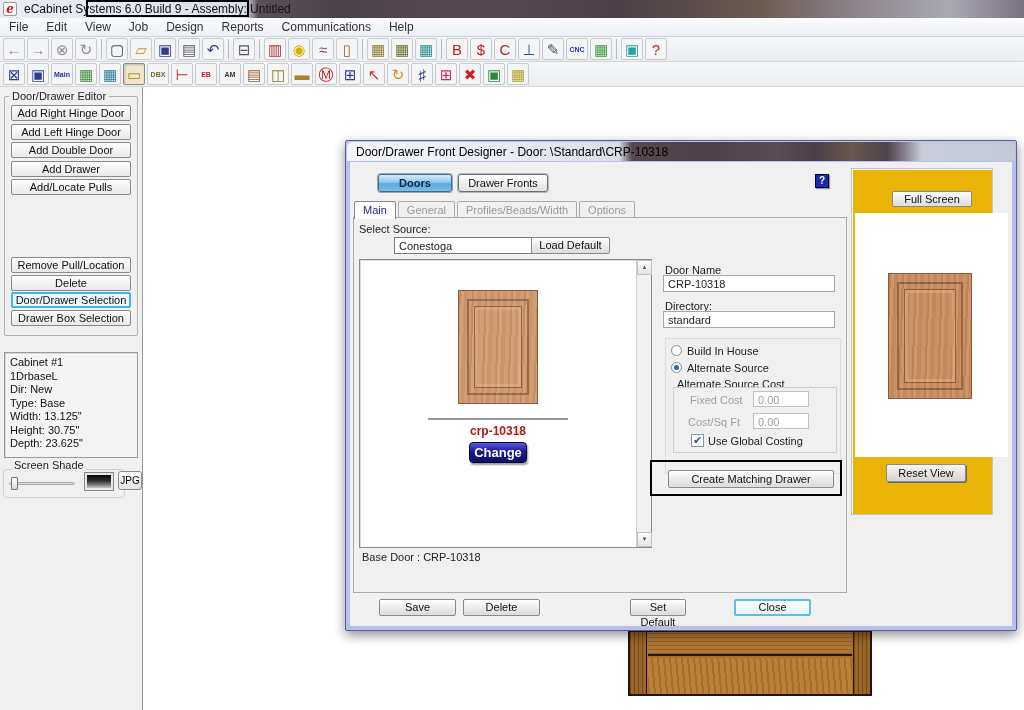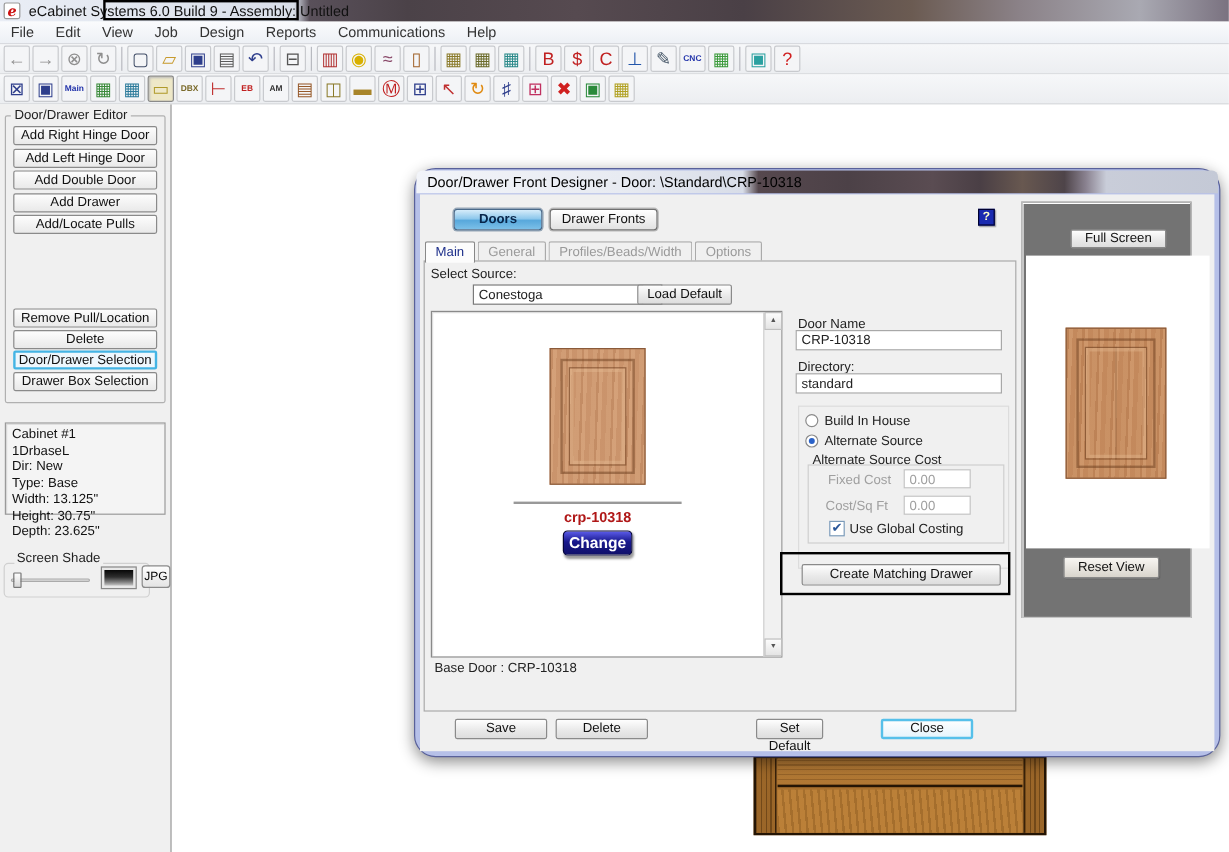--- a/index.html
+++ b/index.html
@@ -54,21 +54,21 @@
 .grouptitle { position: absolute; background: #f0f0f0; padding: 0 3px; color: #222; white-space: nowrap; }
 .btncol { position: absolute; left: 11px; display: flex; flex-direction: column; }
 .sbtn {
   width: 120px; height: 16px; background: linear-gradient(#fdfdfd,#e9e9e9);
   border: 1px solid #8a8a8a; border-radius: 2px; font-size: 11px;
   font-family: "Liberation Sans", sans-serif;
   text-align: center; line-height: 14px; color: #111;
 }
 .sbtn.sel { border: 2px solid #44b4e4; background: #eef7fd; line-height: 12px; }
 .infobox {
-  position: absolute; left: 4px; top: 265px; width: 134px; height: 77px;
+  position: absolute; left: 4px; top: 265px; width: 134px; height: 106px;
   background: #f4f4f4; border: 1px solid #9a9a9a;
   box-shadow: inset 1px 1px 0 #d8d8d8; padding: 3px 5px;
 }
 .infoline { font-size: 11px; line-height: 13.5px; color: #111; white-space: nowrap; }
 .shadebox { position: absolute; left: 3px; top: 382px; width: 122px; height: 29px; border: 1px solid #d0d0d0; border-radius: 4px; }
 .shade-label { position: absolute; left: 12px; top: 372px; background: #f0f0f0; padding: 0 2px; }
 .slider-track { position: absolute; left: 9px; top: 395px; width: 66px; height: 3px; background: #dcdcdc; border: 1px solid #aaa; border-radius: 2px; }
 .slider-thumb { position: absolute; left: 11px; top: 390px; width: 7px; height: 13px; background: linear-gradient(#fdfdfd,#d8d8d8); border: 1px solid #777; border-radius: 1px; }
 .shade-swatch {
   position: absolute; left: 84px; top: 385px; width: 30px; height: 19px;
@@ -96,21 +96,21 @@
   background-image: repeating-linear-gradient(0deg, rgba(70,40,10,.2) 0 1px, rgba(205,145,70,.2) 1px 4px);
   border-bottom: 2px solid #241505;
 }
 .bgcab .drawer {
   position: absolute; left: 18px; right: 18px; top: 26px; bottom: 0; background: #b57a33;
   background-image: repeating-linear-gradient(85deg, rgba(90,55,15,.18) 0 2px, rgba(215,155,80,.18) 2px 6px);
 }
 
 .dialog {
   position: absolute; left: 345px; top: 140px; width: 672px; height: 491px;
-  background: #b6c0e8; border: 1px solid #59619a; border-radius: 18px;
+  background: #b6c0e8; border: 1px solid #59619a; border-radius: 2px;
   box-shadow: 0 4px 12px rgba(0,0,0,.45);
 }
 .dlg-title {
   position: absolute; left: 1px; top: 1px; right: 1px; height: 19px;
   border-radius: 5px 5px 0 0;
   background: linear-gradient(90deg,#f2f4f9 0,#e8ebf2 170px,#d8dde8 272px,
     #56484e 285px,#4c4147 360px,#5a4c52 430px,#4a3f45 470px,#685850 505px,
     #4e4449 540px,#8a8290 558px,#c9cdd9 575px,#c4c9d6 100%);
 }
 .dlg-title-text { position: absolute; left: 9px; top: 3px; font-size: 12px; color: #000; white-space: nowrap; }
@@ -204,21 +204,21 @@
 .radio { position: absolute; width: 11px; height: 11px; border-radius: 50%; border: 1px solid #8a8a8a; background: #fff; }
 .radio .dot { position: absolute; left: 2px; top: 2px; width: 5px; height: 5px; border-radius: 50%; background: #2a62c8; }
 .checkbox {
   position: absolute; width: 13px; height: 13px; background: #fff;
   border: 1px solid #7a9ab8; color: #2b579a; font-size: 11px; line-height: 11px; text-align: center;
 }
 .create-annot { left: 296px; top: 242px; width: 192px; height: 36px; }
 
 .rightpanel {
   position: absolute; left: 501px; top: 6px; width: 142px; height: 347px;
-  background: #737373; border: 1px solid #c4c4c4; box-shadow: inset 1px 1px 0 #fff;
+  background: #eab308; border: 1px solid #c4c4c4; box-shadow: inset 1px 1px 0 #fff;
 }
 .preview-white { position: absolute; left: 3px; top: 44px; width: 153px; height: 244px; background: #fff; }
 </style>
 </head>
 <body>
 
 <div class="titlebar">
   <div class="logo">e</div>
   <div class="title-text">eCabinet Systems 6.0 Build 9 - Assembly: Untitled</div>
   <div class="annot title-annot"></div>

